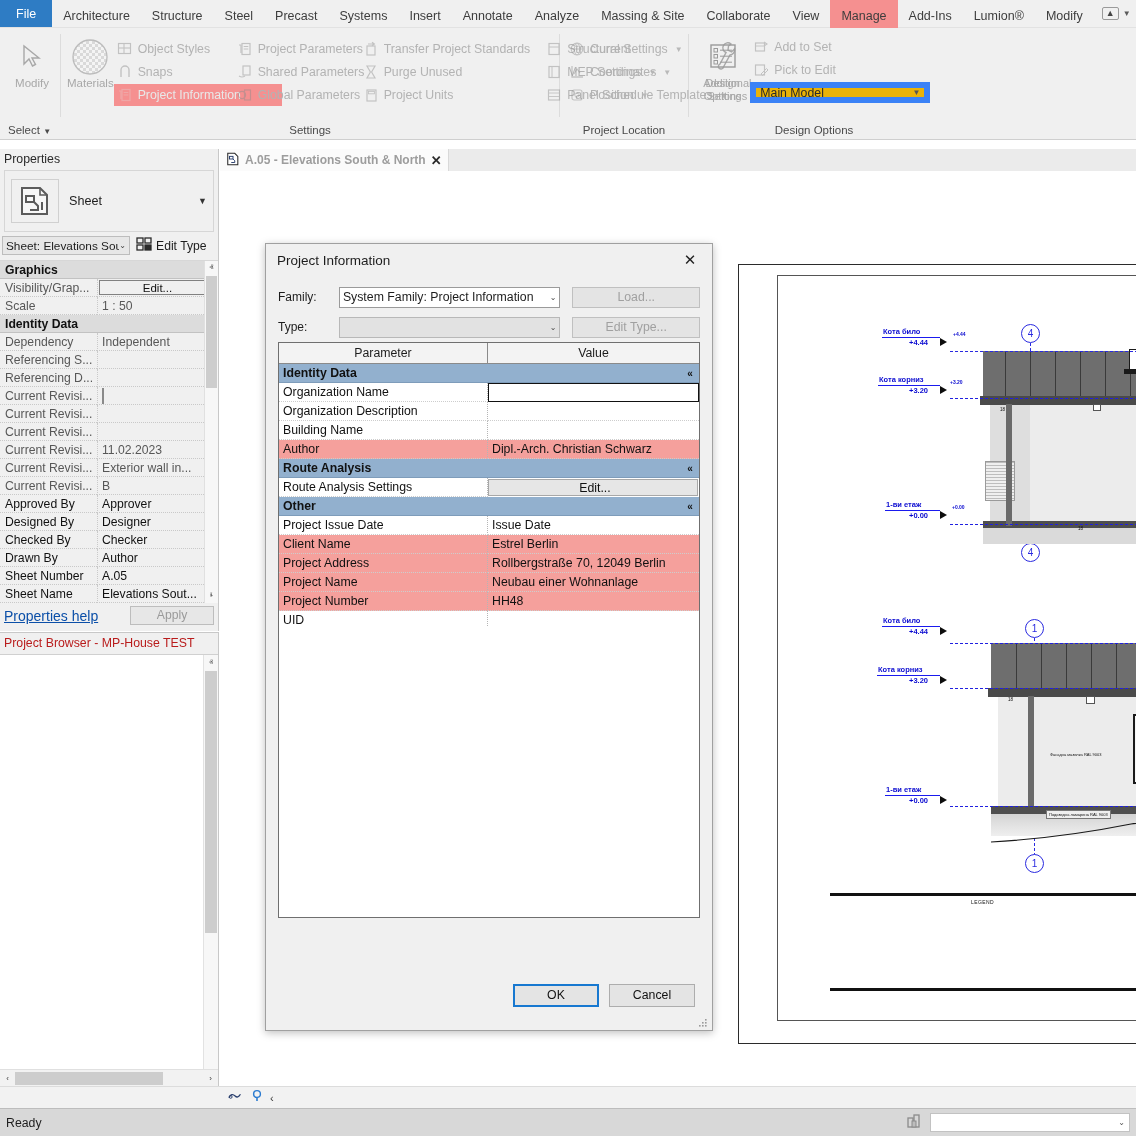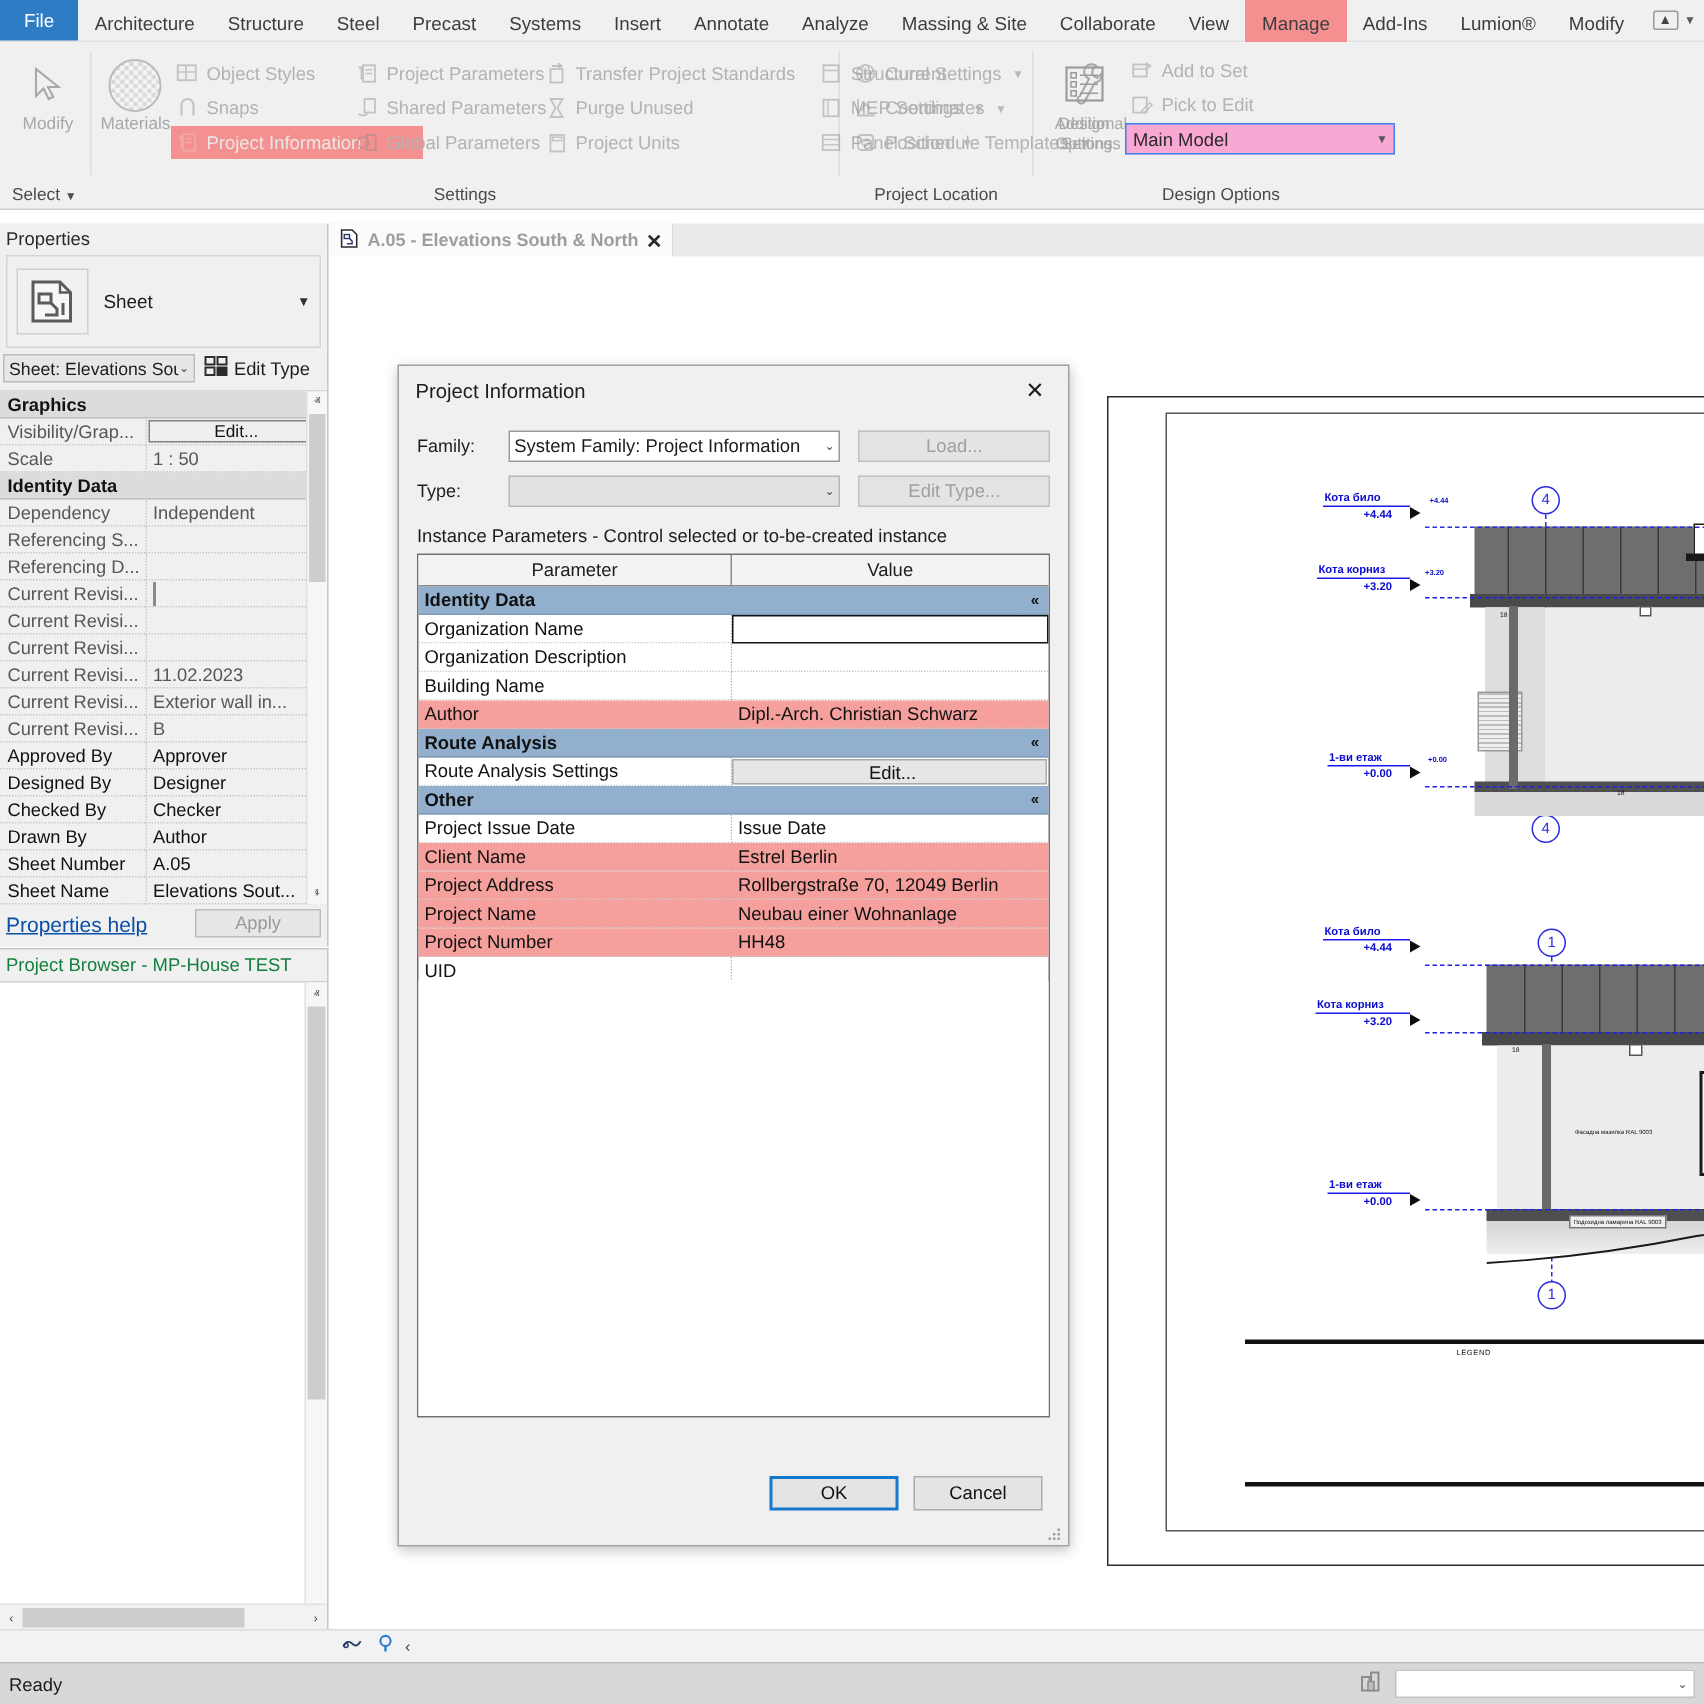--- a/index.html
+++ b/index.html
@@ -59,21 +59,21 @@
   .smallbtn {
     display: flex; align-items: center; gap: 5px;
     height: 22px; padding: 0 5px 0 3px;
     font-size: 12.3px; color: #b3b3b3; white-space: nowrap;
   }
   .smallbtn.hl { background: #f59090; color: #e8e8e8; }
   .smallbtn .ic { width: 16px; height: 16px; flex: none; opacity: .45; }
   .smallbtn .arrow { font-size: 8px; color: #b9b9b9; margin-left: 2px; }
 
   .combo-main {
-    width: 180px; height: 21px; background: #f9a8d4; border: 1px solid #3b82f6;
+    width: 180px; height: 21px; background: #eab308; border: 6px solid #3b82f6;
     display: flex; align-items: center; padding: 0 4px;
     font-size: 12.3px; color: #2a2a2a; position: relative;
   }
   .combo-main .cv { flex: 1; }
   .combo-main .cd { font-size: 8px; color: #555; }
 
   
   .props {
     position: absolute; left: 0; top: 149px; width: 219px; height: 482px;
     background: #f0f0f0; border-right: 1px solid #c8c8c8;
@@ -128,21 +128,21 @@
   .applybtn {
     width: 84px; height: 19px; background: #e7e7e7; border: 1px solid #bdbdbd;
     color: #9a9a9a; font-size: 12.2px; text-align: center; line-height: 17px;
   }
 
   
   .browser {
     position: absolute; left: 0; top: 632px; width: 219px; height: 472px;
     background: #f0f0f0; border-right: 1px solid #c8c8c8; border-top: 1px solid #c8c8c8;
   }
-  .browser-title { height: 21px; line-height: 21px; padding-left: 4px; font-size: 12.3px; color: #15803d; }
+  .browser-title { height: 21px; line-height: 21px; padding-left: 4px; font-size: 12.3px; color: #b91c1c; }
   .browser-body { position: absolute; left: 0; right: 0; top: 21px; bottom: 18px; background: #fff; border-top: 1px solid #d0d0d0; }
 
   .vscroll {
     position: absolute; right: 0; top: 0; bottom: 0; width: 15px;
     background: #f7f7f7; border-left: 1px solid #e2e2e2;
   }
   .vscroll .vbtn { height: 15px; display:flex; align-items:center; justify-content:center; font-size: 8px; color:#4a4a4a; }
   .vscroll .vbtn.bot { position: absolute; bottom: 0; left:0; right:0; }
   .vscroll .vthumb { position: absolute; left: 1px; right: 1px; background: #cdcdcd; }
 
@@ -960,21 +960,20 @@
 
       <div class="frow">
         <div class="flabel">Type:</div>
         <div class="fcombo disabled">
           <span class="cv"></span>
           <span class="cd">⌄</span>
         </div>
         <div class="fbtn">Edit Type...</div>
       </div>
 
-      <div class="inst-note">Instance Parameters - Control selected or to-be-created instance</div>
 
       <div class="ptab" style="height:576px;position:relative">
         <div class="ptab-head">
           <div class="h h-param">Parameter</div>
           <div class="h h-val">Value</div>
         </div>
 
         <div class="drow sect">
           <div class="c1">Identity Data</div>
           <div class="chev">«</div>

